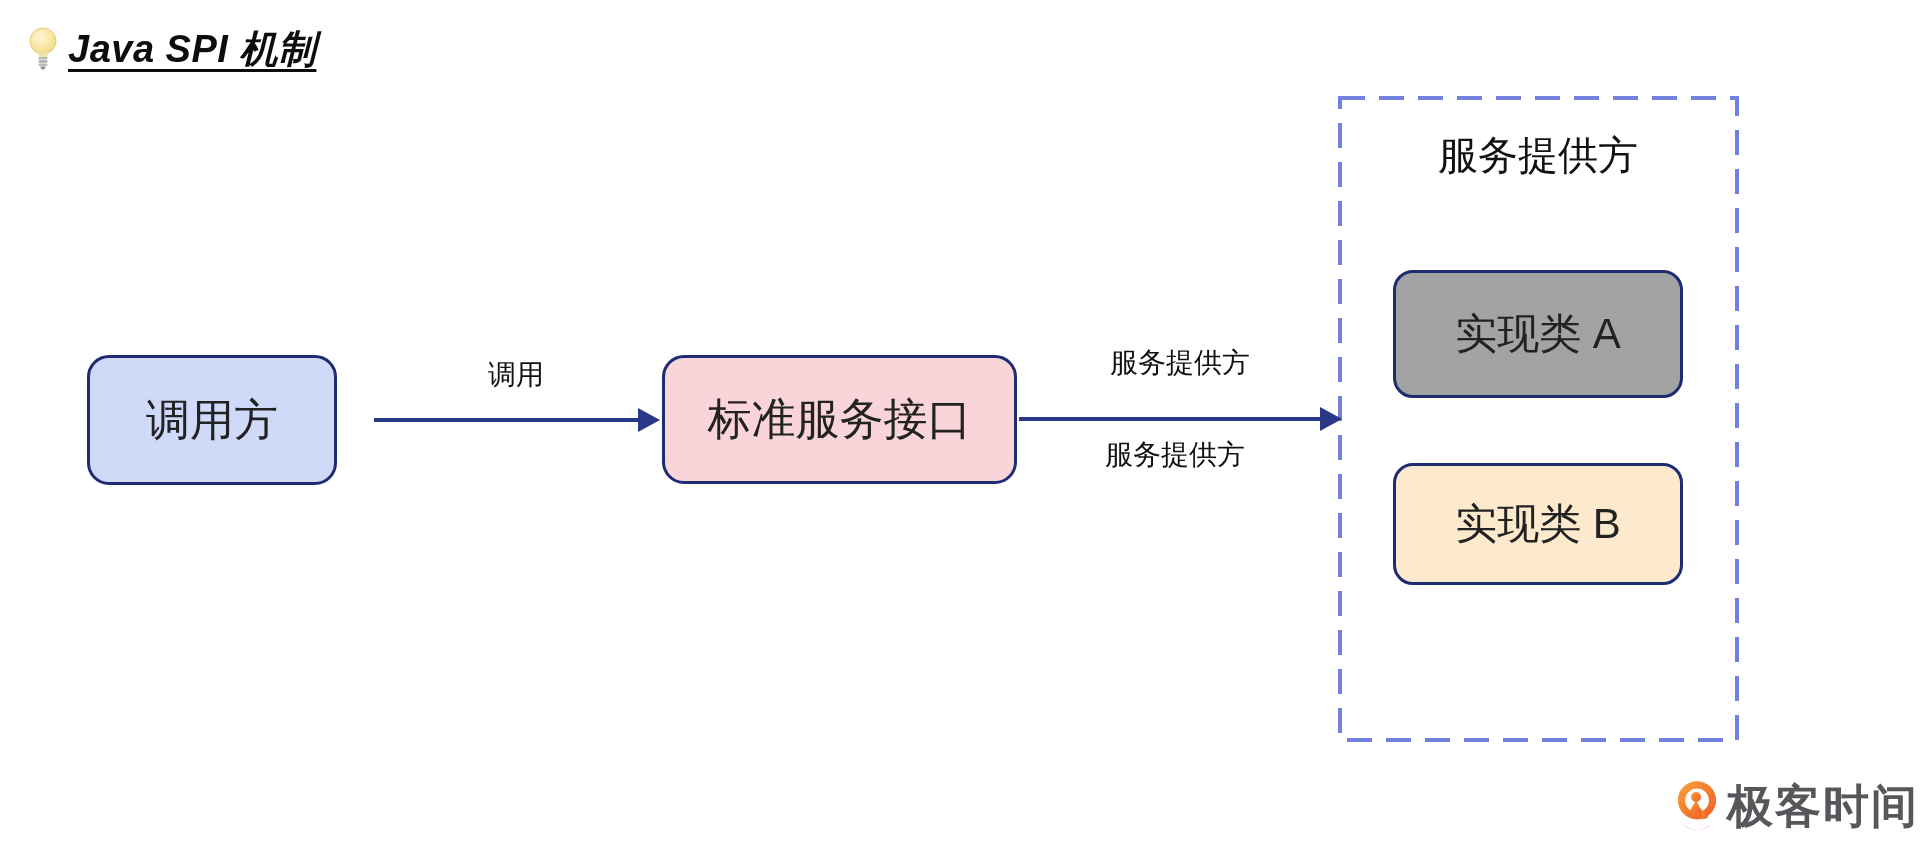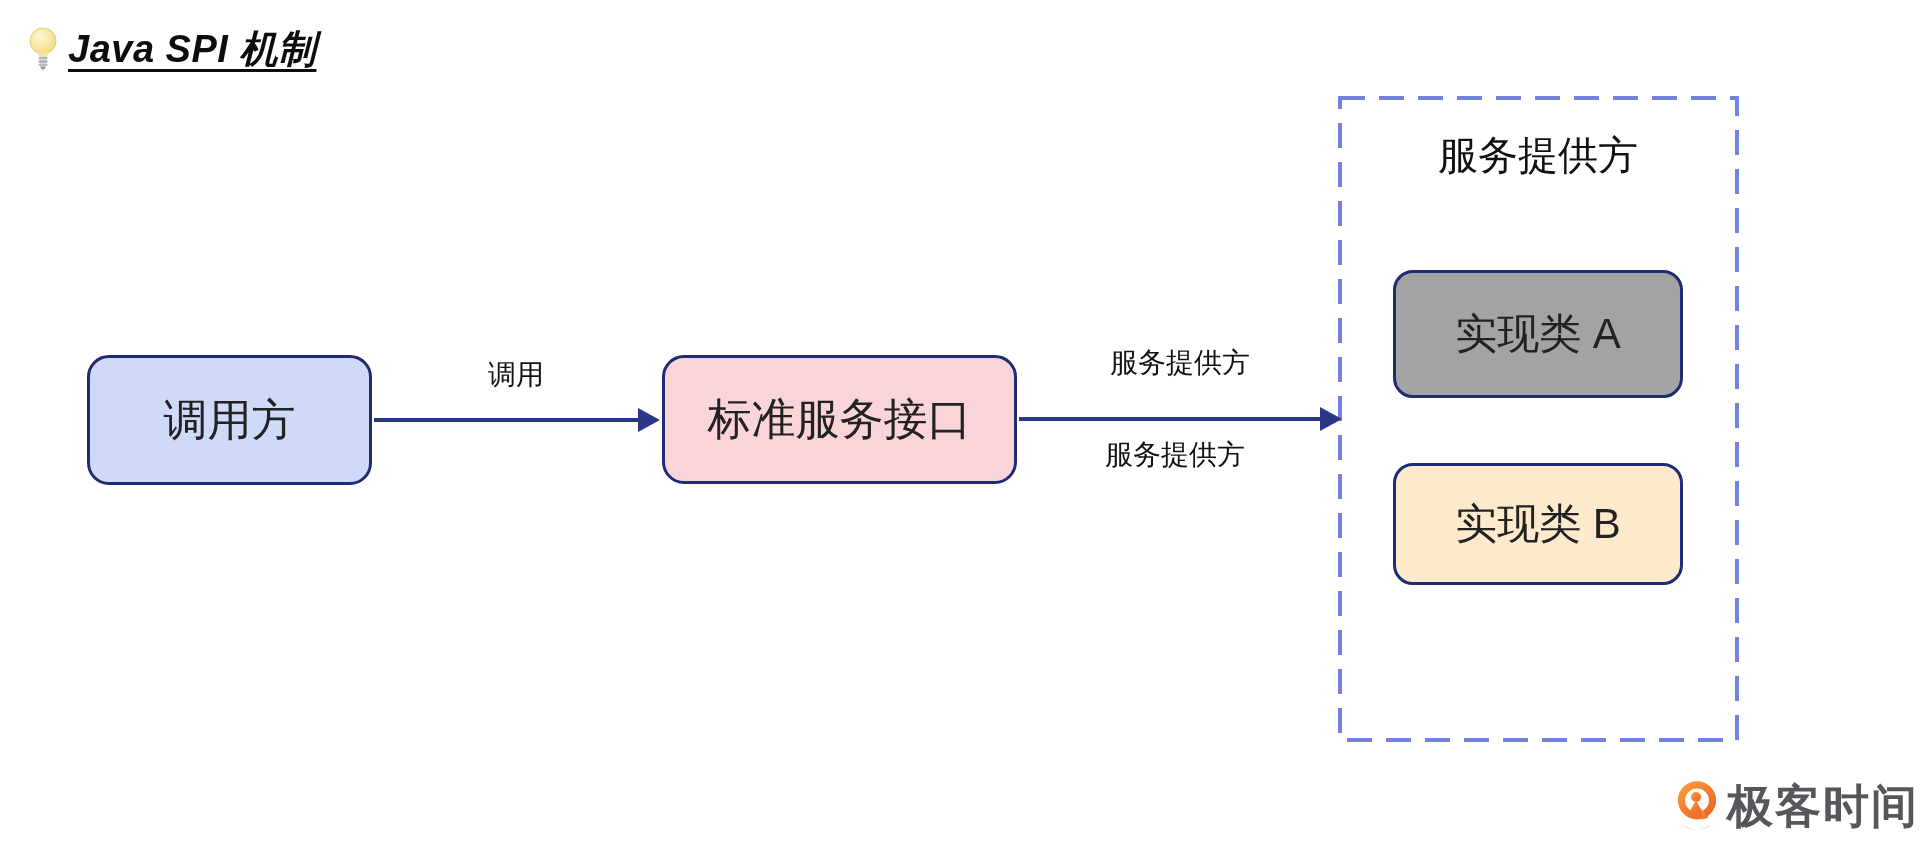--- a/index.html
+++ b/index.html
@@ -40,21 +40,21 @@
     display: flex;
     align-items: center;
     justify-content: center;
     border: 3px solid #1f2b72;
     border-radius: 22px;
     font-size: 44px;
     color: #222222;
     box-sizing: border-box;
     white-space: nowrap;
   }
-  .node-caller    { left: 87px;   top: 355px; width: 285px; height: 130px; background: #cfd9f8; }
+  .node-caller    { left: 87px;   top: 355px; width: 250px; height: 130px; background: #cfd9f8; }
   .node-interface { left: 662px;  top: 355px; width: 355px; height: 129px; background: #f9d4d8; text-align: center; }
   .node-impl-a    { left: 1393px; top: 270px; width: 290px; height: 128px; background: #a3a3a3; border-radius: 20px; font-size: 42px; }
   .node-impl-b    { left: 1393px; top: 463px; width: 290px; height: 122px; background: #fdeacd; border-radius: 20px; font-size: 42px; }
 
   
   .edge-label {
     position: absolute;
     transform: translateX(-50%);
     font-size: 28px;
     color: #111111;

